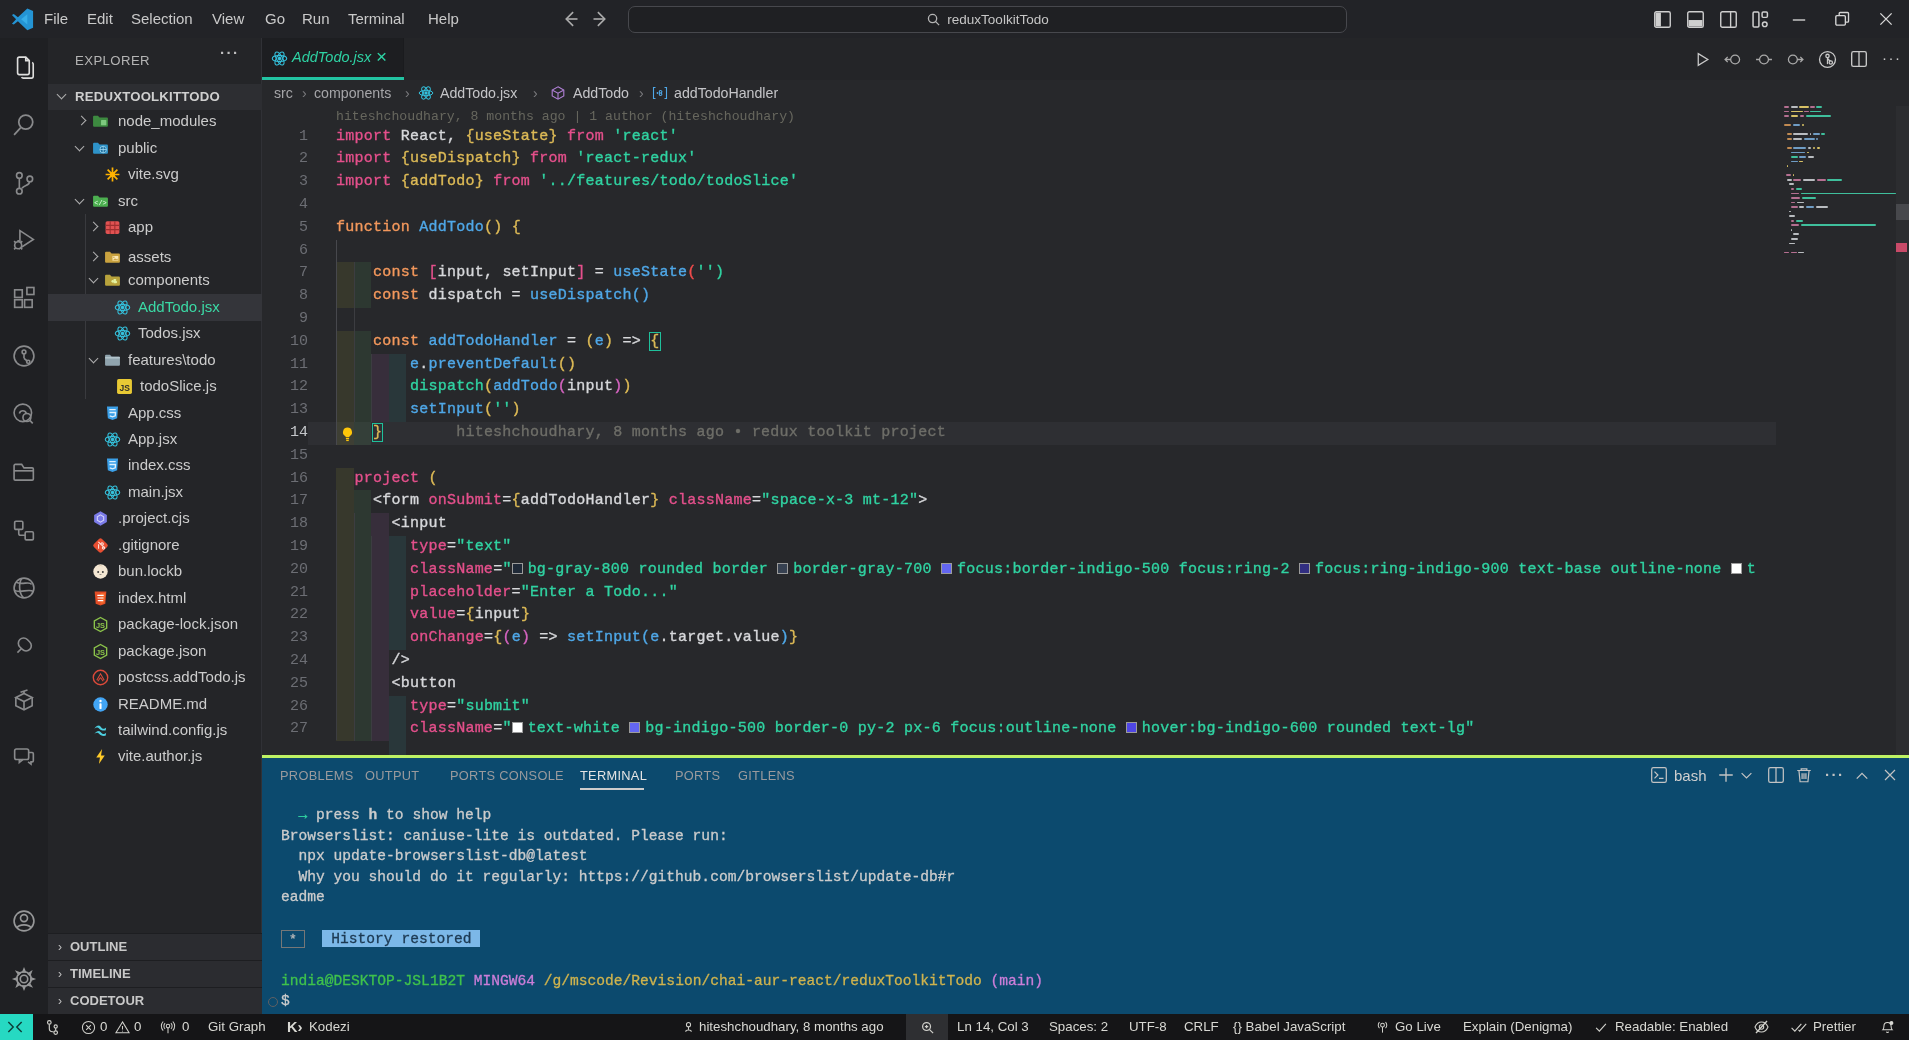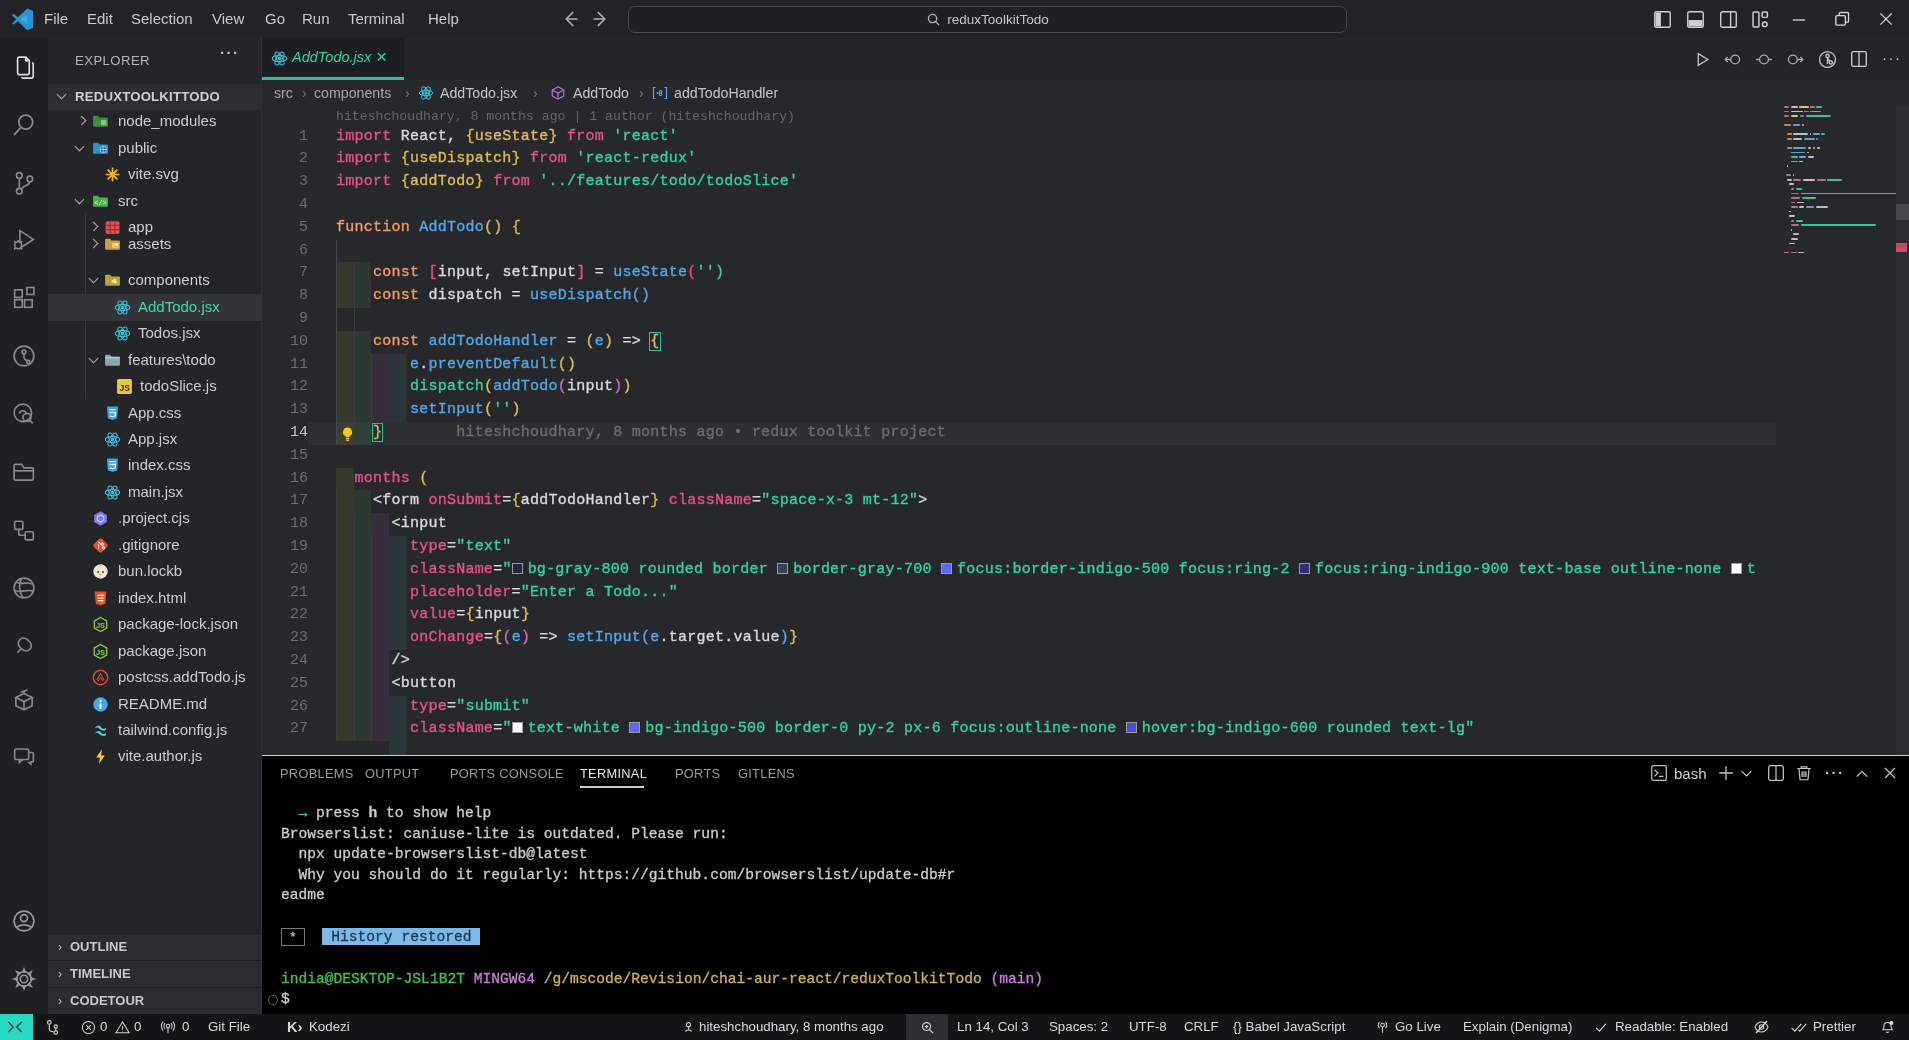--- a/index.html
+++ b/index.html
@@ -45,21 +45,21 @@
 .istrip { position:absolute; width:17.6px; }
 .sy { background:rgba(255,255,64,0.08); }
 .sg { background:rgba(127,255,127,0.08); }
 .sp { background:rgba(255,127,255,0.08); }
 .sc { background:rgba(79,236,236,0.08); }
 
 #minimap { position:absolute; left:1522px; top:0px; width:112px; height:649px; }
 .mrow { position:absolute; height:1.9px; border-radius:1px; }
 #vscroll { position:absolute; left:1634px; top:0; width:13px; height:649px; }
 
-#panel { position:absolute; left:262px; top:755px; width:1647px; height:259px; background:#000000; border-top:1px solid #bef264; }
+#panel { position:absolute; left:262px; top:755px; width:1647px; height:259px; background:#0c4a6e; border-top:3px solid #bef264; }
 .ptab { position:absolute; top:0; height:35px; line-height:35px; font-size:12.8px; color:#9a9a9d; letter-spacing:0.3px; }
 #term { -webkit-text-stroke:0.3px currentColor; position:absolute; left:19px; top:47px; font-family:"Liberation Mono",monospace; font-size:14.6px; line-height:20.6px; white-space:pre; color:#cccccc; }
 
 #statusbar { position:absolute; left:0; top:1014px; width:1909px; height:26px; background:#151517; color:#d8d8d3; font-size:13.3px; line-height:26px; }
 .sitem { position:absolute; top:0; height:26px; white-space:nowrap; }
 svg { display:block; }
 </style>
 </head>
 <body>
 <div id="stage">
@@ -243,21 +243,21 @@
         <span class="lbl" style="left:70px">src</span>
       </div>
     <div class="trow" style="top:176px">
         <span class="cr" style="left:42px"></span>
         <svg class="ticon" style="left:56px" viewBox="0 0 16 16">
           <rect x="1.5" y="2" width="13" height="12" rx="1.5" fill="#e05252"></rect>
           <path d="M5.8 2 V14 M10.2 2 V14 M1.5 6 H14.5 M1.5 10 H14.5" stroke="#9e2f2f" stroke-width="1"></path>
         </svg>
         <span class="lbl" style="left:80px">app</span>
       </div>
-    <div class="trow" style="top:193px">
+    <div class="trow" style="top:206px">
         <span class="cr" style="left:42px"></span>
         <svg class="ticon" style="left:56px" viewBox="0 0 16 16">
           <path fill="#c9a23f" d="M1 3.5 a1 1 0 0 1 1-1 h3.6 l1.5 1.8 H14 a1 1 0 0 1 1 1 V12 a1 1 0 0 1 -1 1 H2 a1 1 0 0 1 -1 -1 Z"></path>
           <rect x="8" y="6.5" width="5.5" height="4.5" rx="0.5" fill="#fbe8b5"></rect>
           <circle cx="9.3" cy="7.8" r="0.7" fill="#c9a23f"></circle>
           <path d="M8.4 10.6 L10.4 8.6 L11.5 9.8 L12.4 9 L13.2 10.6 Z" fill="#c9a23f"></path>
         </svg>
         <span class="lbl" style="left:80px">assets</span>
       </div>
     <div class="trow" style="top:229px">
@@ -541,21 +541,21 @@
 
     <span class="or">const</span> <span class="pk">[</span>input, setInput<span class="pk">]</span> = <span class="bl">useState</span><span class="rd">(</span><span class="te">''</span><span class="te">)</span>
     <span class="or">const</span> dispatch = <span class="bl">useDispatch</span><span class="bl">()</span>
 
     <span class="or">const</span> <span class="bl">addTodoHandler</span> = <span class="go">(</span><span class="bl">e</span><span class="go">)</span> =&gt; <span class="go match">{</span>
         <span class="bl">e</span>.<span class="bl">preventDefault</span><span class="go">()</span>
         <span class="te">dispatch</span><span class="go">(</span><span class="bl">addTodo</span><span class="pu">(</span>input<span class="pu">)</span><span class="go">)</span>
         <span class="bl">setInput</span><span class="go">(</span><span class="te">''</span><span class="go">)</span>
     <span class="go match">}</span>        <span class="gy">hiteshchoudhary, 8 months ago • redux toolkit project</span>
 
-  <span class="pk">months</span> <span class="go">(</span>
+  <span class="pk">project</span> <span class="go">(</span>
     &lt;form <span class="pk">onSubmit</span>=<span class="go">{</span>addTodoHandler<span class="go">}</span> <span class="pk">className</span>=<span class="te">"space-x-3 mt-12"</span>&gt;
       &lt;input
         <span class="pk">type</span>=<span class="te">"text"</span>
         <span class="pk">className</span>=<span class="te">"<span class="chip" style="background:#1f2937"></span>bg-gray-800 rounded border <span class="chip" style="background:#374151"></span>border-gray-700 <span class="chip" style="background:#6366f1"></span>focus:border-indigo-500 focus:ring-2 <span class="chip" style="background:#312e81"></span>focus:ring-indigo-900 text-base outline-none <span class="chip" style="background:#ffffff"></span>t</span>
         <span class="pk">placeholder</span>=<span class="te">"Enter a Todo..."</span>
         <span class="pk">value</span>=<span class="go">{</span>input<span class="go">}</span>
         <span class="pk">onChange</span>=<span class="go">{</span><span class="pu">(</span><span class="bl">e</span><span class="pu">)</span> =&gt; <span class="bl">setInput</span><span class="bl">(</span><span class="bl">e</span>.target.value<span class="bl">)</span><span class="go">}</span>
       /&gt;
       &lt;button
         <span class="pk">type</span>=<span class="te">"submit"</span>
@@ -707,21 +707,21 @@
         <path d="M8 2 L15 13.5 H1 Z"></path>
         <path d="M8 6.5 V10 M8 11.5 V12.2"></path>
       </svg>
     <div class="sitem" style="left:134px">0</div>
     <svg class="abs" style="left:160px;top:6px" width="16" height="15" viewBox="0 0 16 16" fill="none" stroke="#d0d0cb" stroke-width="1.1">
         <circle cx="8" cy="6.5" r="1.9"></circle>
         <path d="M8 8.4 V14"></path>
         <path d="M4.9 9.6 A4.3 4.3 0 0 1 4.9 3.4 M11.1 9.6 A4.3 4.3 0 0 0 11.1 3.4 M2.9 11.4 A7 7 0 0 1 2.9 1.6 M13.1 11.4 A7 7 0 0 0 13.1 1.6"></path>
       </svg>
     <div class="sitem" style="left:182px">0</div>
-    <div class="sitem" style="left:208px">Git File</div>
+    <div class="sitem" style="left:208px">Git Graph</div>
     <div class="sitem" style="left:287px;font-weight:bold;font-size:14.5px">K<span style="font-size:15px">›</span></div>
     <div class="sitem" style="left:309px">Kodezi</div>
     <svg class="abs" style="left:681px;top:5px" width="15" height="16" viewBox="0 0 16 16" fill="none" stroke="#d0d0cb" stroke-width="1.1">
         <circle cx="8" cy="5.5" r="2.2"></circle>
         <path d="M8 7.7 V11"></path>
         <path d="M5 14.5 C5 12 11 12 11 14.5" transform="translate(0 -1.5)"></path>
       </svg>
     <div class="sitem" style="left:699px">hiteshchoudhary, 8 months ago</div>
     <div class="sitem" style="left:906px;width:42px;background:#2e2f32">
         <svg style="margin:6px 0 0 14px" width="15" height="15" viewBox="0 0 16 16" fill="none" stroke="#d0d0cb" stroke-width="1.3">

